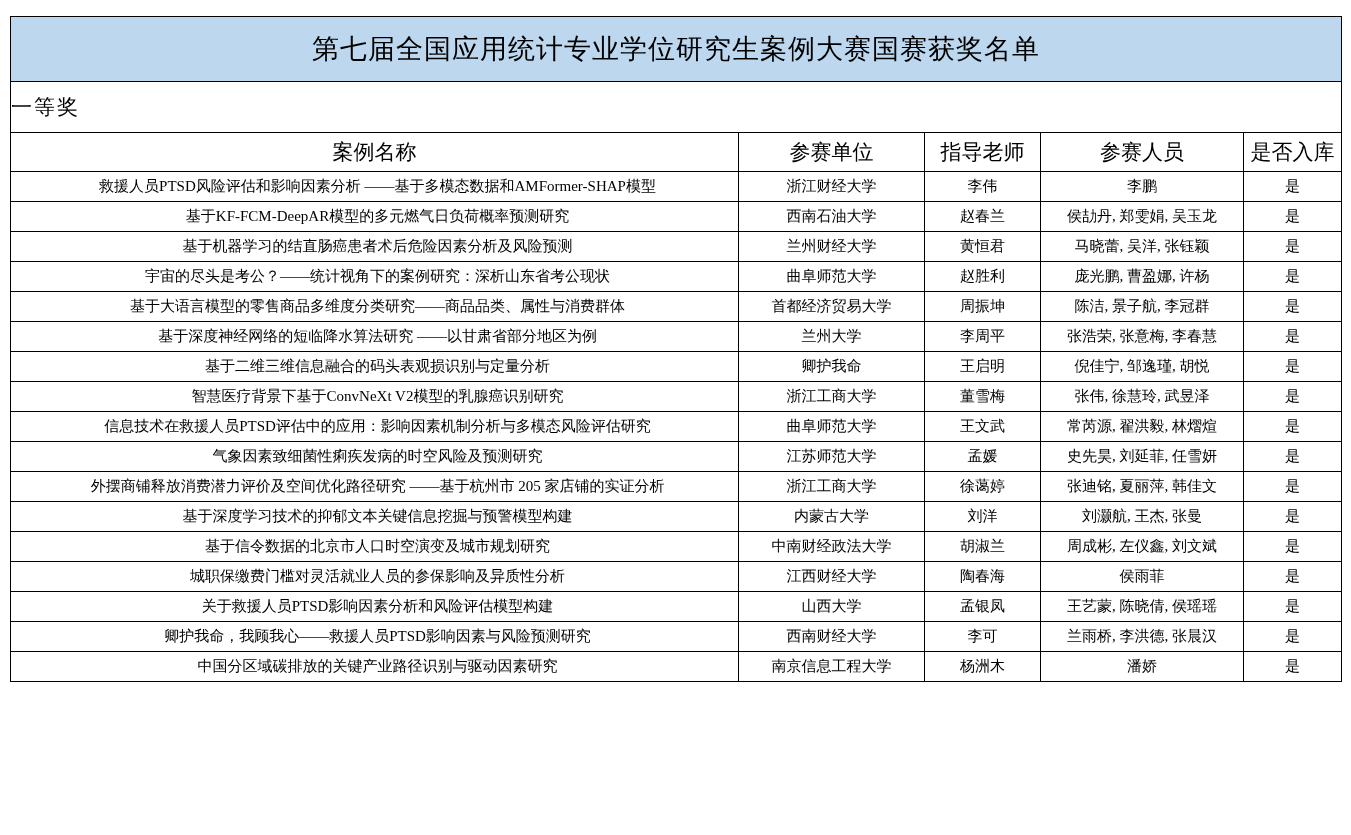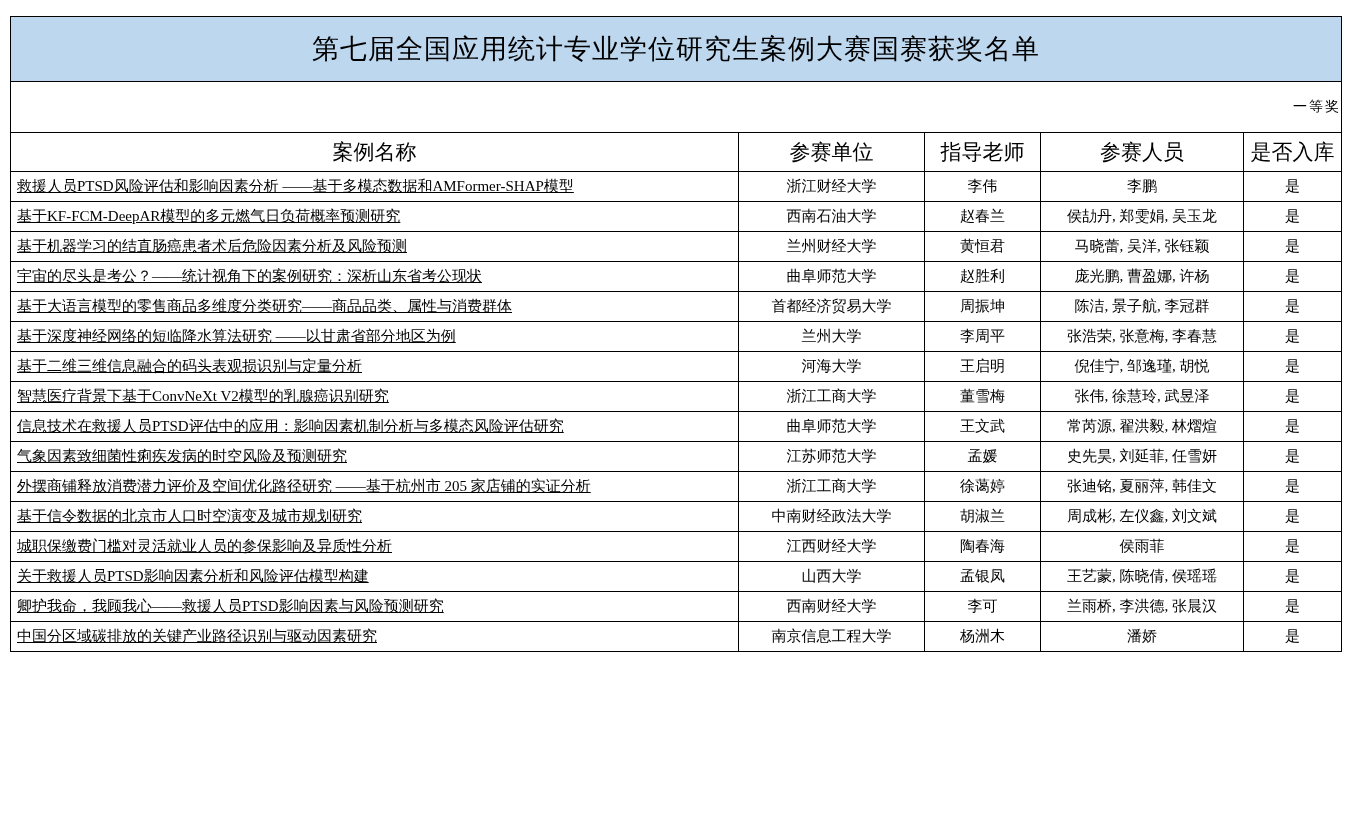--- a/index.html
+++ b/index.html
@@ -35,44 +35,43 @@
     background: #bdd7ee;
     text-align: center;
     font-size: 27px;
     font-weight: bold;
     height: 64px;
     letter-spacing: 1px;
     font-family: "Liberation Serif", "DejaVu Serif", serif;
   }
   .section-cell {
     background: #ffffff;
-    text-align: right;
-    font-size: 14px;
+    text-align: left;
+    font-size: 21px;
     font-weight: bold;
     height: 50px;
     letter-spacing: 2px;
   }
   .hdr td {
     text-align: center;
     font-size: 21px;
     font-weight: bold;
     height: 38px;
     background: #ffffff;
   }
   .row td {
     height: 29px;
     font-size: 15px;
     background: #ffffff;
   }
   .c-name {
-    text-align: left;
+    text-align: center;
     padding-left: 6px !important;
     white-space: nowrap;
     overflow: hidden;
-    text-decoration: underline;
   }
   .c-center {
     text-align: center;
     white-space: nowrap;
     overflow: hidden;
   }
   col.col-name  { width: 728px; }
   col.col-unit  { width: 186px; }
   col.col-tutor { width: 116px; }
   col.col-member{ width: 203px; }
@@ -142,21 +141,21 @@
       </tr>
       <tr class="row">
         <td class="c-name">基于深度神经网络的短临降水算法研究 ——以甘肃省部分地区为例</td>
         <td class="c-center">兰州大学</td>
         <td class="c-center">李周平</td>
         <td class="c-center">张浩荣, 张意梅, 李春慧</td>
         <td class="c-center">是</td>
       </tr>
       <tr class="row">
         <td class="c-name">基于二维三维信息融合的码头表观损识别与定量分析</td>
-        <td class="c-center">河海大学</td>
+        <td class="c-center">卿护我命</td>
         <td class="c-center">王启明</td>
         <td class="c-center">倪佳宁, 邹逸瑾, 胡悦</td>
         <td class="c-center">是</td>
       </tr>
       <tr class="row">
         <td class="c-name">智慧医疗背景下基于ConvNeXt V2模型的乳腺癌识别研究</td>
         <td class="c-center">浙江工商大学</td>
         <td class="c-center">董雪梅</td>
         <td class="c-center">张伟, 徐慧玲, 武昱泽</td>
         <td class="c-center">是</td>
@@ -173,20 +172,27 @@
         <td class="c-center">江苏师范大学</td>
         <td class="c-center">孟媛</td>
         <td class="c-center">史先昊, 刘延菲, 任雪妍</td>
         <td class="c-center">是</td>
       </tr>
       <tr class="row">
         <td class="c-name">外摆商铺释放消费潜力评价及空间优化路径研究 ——基于杭州市 205 家店铺的实证分析</td>
         <td class="c-center">浙江工商大学</td>
         <td class="c-center">徐蔼婷</td>
         <td class="c-center">张迪铭, 夏丽萍, 韩佳文</td>
+        <td class="c-center">是</td>
+      </tr>
+      <tr class="row">
+        <td class="c-name">基于深度学习技术的抑郁文本关键信息挖掘与预警模型构建</td>
+        <td class="c-center">内蒙古大学</td>
+        <td class="c-center">刘洋</td>
+        <td class="c-center">刘灏航, 王杰, 张曼</td>
         <td class="c-center">是</td>
       </tr>
       <tr class="row">
         <td class="c-name">基于信令数据的北京市人口时空演变及城市规划研究</td>
         <td class="c-center">中南财经政法大学</td>
         <td class="c-center">胡淑兰</td>
         <td class="c-center">周成彬, 左仪鑫, 刘文斌</td>
         <td class="c-center">是</td>
       </tr>
       <tr class="row">

